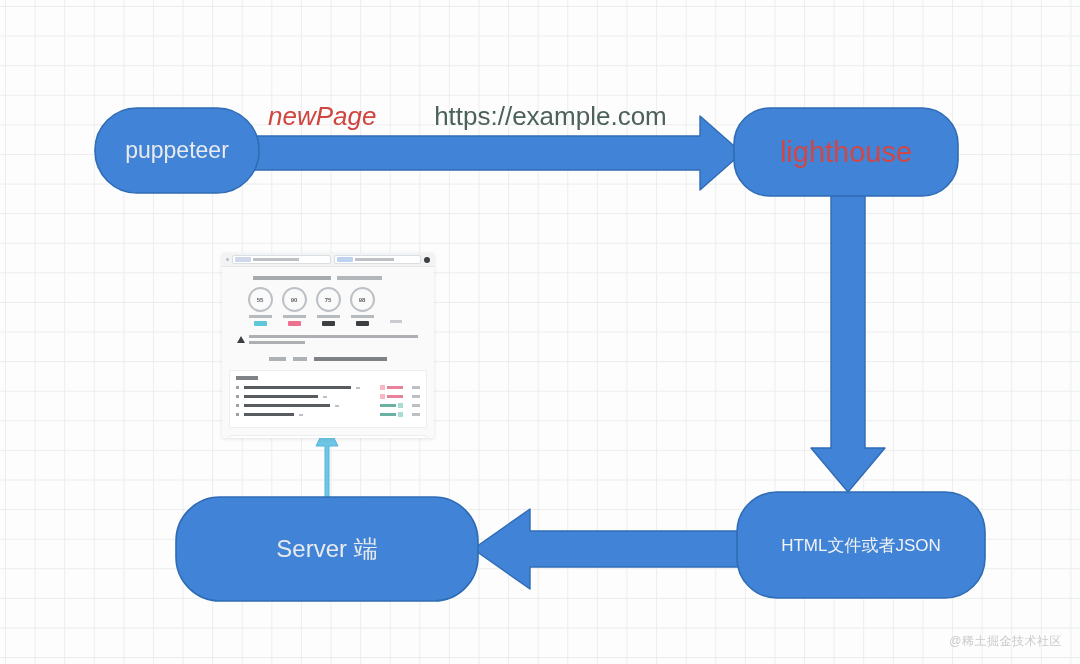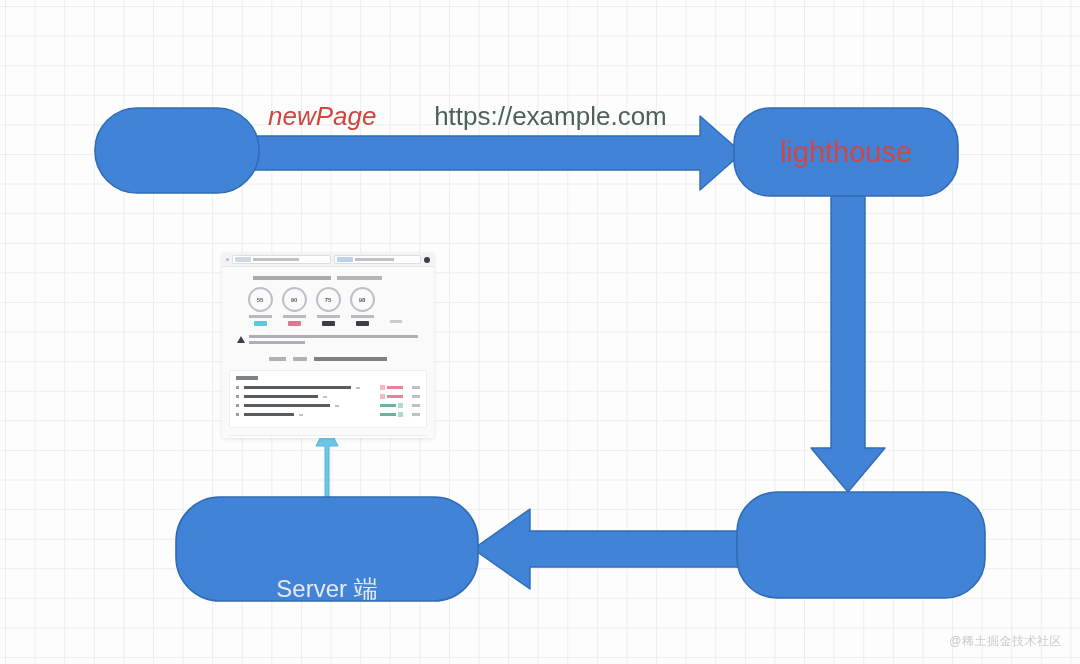--- a/index.html
+++ b/index.html
@@ -48,21 +48,20 @@
   }
   .lbl-html-json {
     left: 737px; top: 492px; width: 248px; height: 106px;
     font-size: 17px;
     color: #f1f3f4;
   }
   .lbl-server {
     left: 176px; top: 497px; width: 302px; height: 104px;
     font-size: 24px;
     color: #e8eaed;
-    margin-top: 40px;
   }
   .edge-label {
     position: absolute;
     left: 268px;
     top: 101px;
     font-size: 26px;
     white-space: nowrap;
     pointer-events: none;
   }
   .edge-label .part-fn { color: #d0453f; font-style: italic; }
@@ -265,23 +264,25 @@
 
     <g>
       <rect x="737" y="492" width="248" height="106" rx="40" ry="40" fill="#4183d7" stroke="#2f6cb5" stroke-width="1.6"></rect>
     </g>
 
     <g>
       <rect x="176" y="497" width="302" height="104" rx="44" ry="44" fill="#4183d7" stroke="#2f6cb5" stroke-width="1.6"></rect>
     </g>
   </svg>
 
+  <div class="node-label lbl-puppeteer">puppeteer</div>
 
   <div class="node-label lbl-lighthouse">lighthouse</div>
 
+  <div class="node-label lbl-html-json">HTML文件或者JSON</div>
 
   <div class="node-label lbl-server">Server 端</div>
 
   <div class="edge-label">
     <span class="part-fn">newPage</span>
     <span>&nbsp;</span>
     <span class="part-url">https://example.com</span>
   </div>
 
   <div id="report-thumb">

